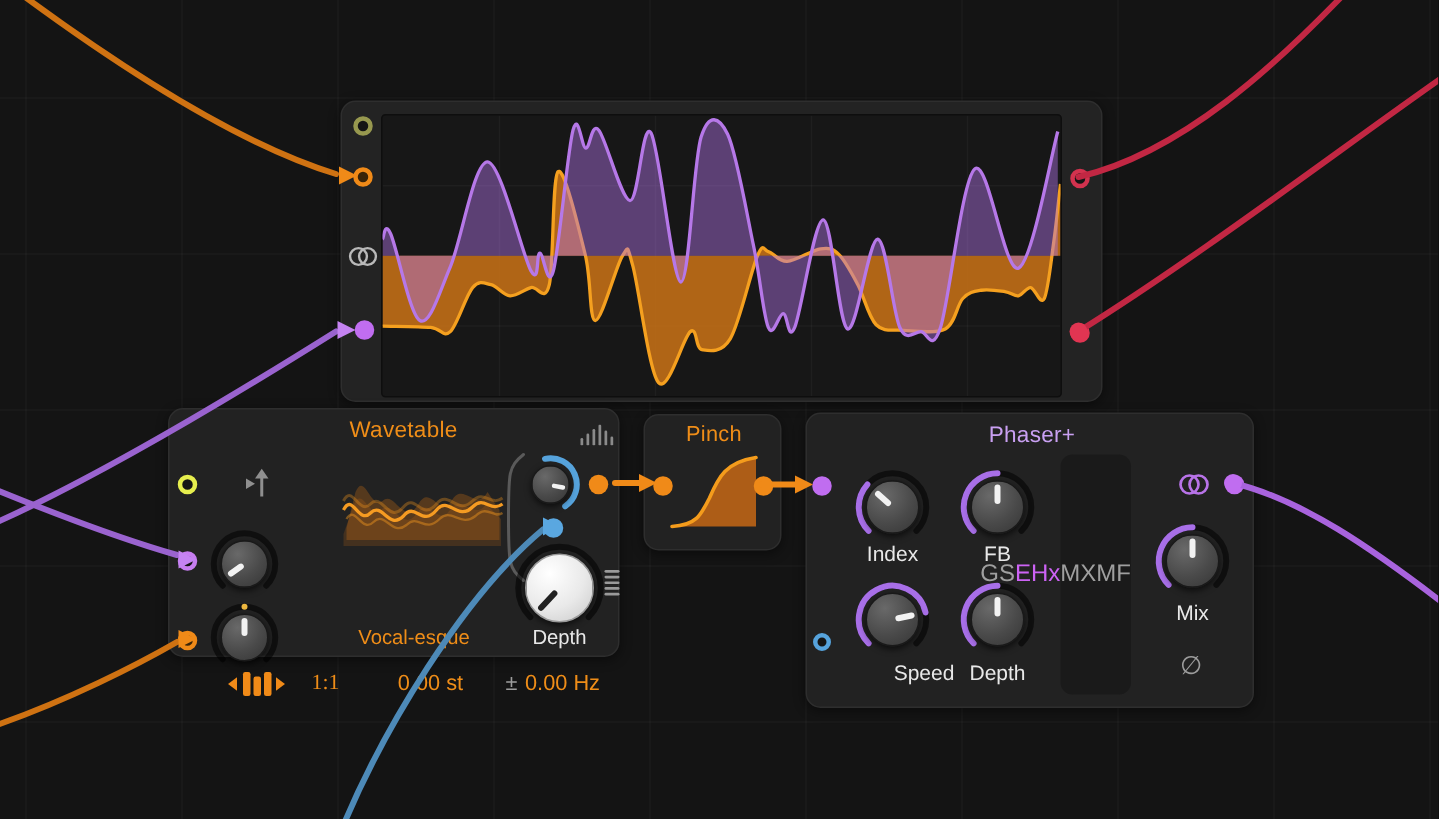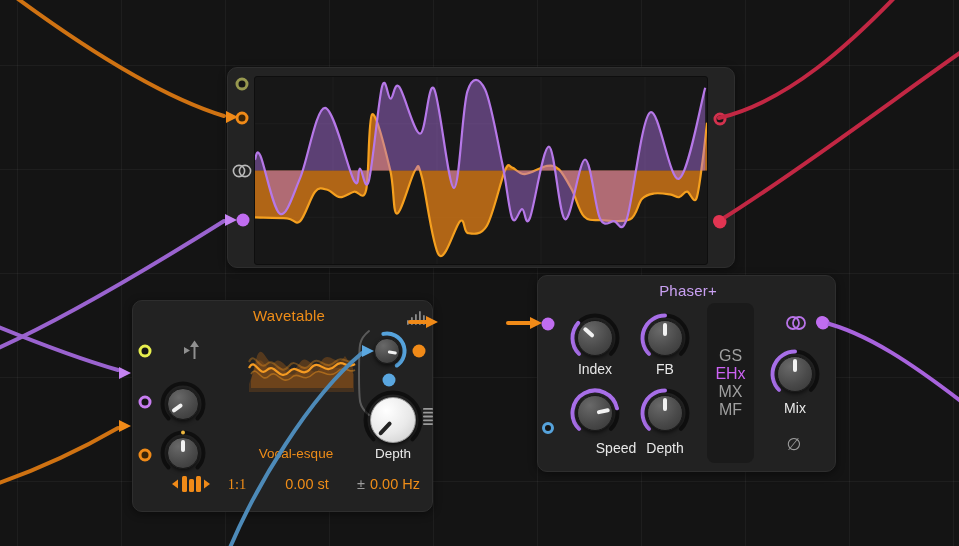--- a/index.html
+++ b/index.html
@@ -54,22 +54,22 @@
   .kbody.light{
     background:radial-gradient(circle at 35% 28%, #ffffff, #e9e9e9 55%, #c9c9c9 100%);
     border:1px solid #9a9a9a;
   }
   .kptr{position:absolute;inset:0;display:flex;justify-content:center;}
   .kbar{width:4px;margin-top:2px;border-radius:2px;background:#f2f2f2;}
   .kbar.dark{background:#222222;}
   
   .mode-list{
     position:absolute;background:#1a1a1a;border-radius:8px;
-    display:flex;flex-direction:column;align-items:center;
-    justify-content:center;box-sizing:border-box;padding:6px 0;
+    display:flex;flex-direction:row;align-items:center;
+    justify-content:flex-end;box-sizing:border-box;padding:6px 0;
   }
   .mode-item{color:#9f9f9f;font-size:16px;cursor:default;}
   .mode-item.selected{color:#cd63f5;}
   .cables{position:absolute;left:0;top:0;z-index:40;pointer-events:none;}
   .wt-viz{position:absolute;}
   .phase-sym{position:absolute;transform:translate(-50%,-50%);color:#9c9c9c;font-size:17px;}
 </style>
 </head>
 <body>
 
@@ -100,21 +100,21 @@
           <line x1="0" y1="93.5" x2="452" y2="93.5" stroke="rgba(255,255,255,0.035)" stroke-width="1"></line>
           <line x1="0" y1="140.25" x2="452" y2="140.25" stroke="rgba(255,255,255,0.035)" stroke-width="1"></line>
           <path d="M 0.0 140.4 C 5.3 140.6, 24.6 140.7, 32.1 141.3 C 39.6 142.0, 40.5 148.5, 45.2 144.1 C 49.9 139.7, 55.6 119.9, 60.1 114.7 C 64.6 109.4, 68.2 111.9, 72.3 112.8 C 76.5 113.7, 80.5 119.9, 85.0 120.2 C 89.4 120.5, 94.6 115.9, 99.0 114.7 C 103.4 113.4, 108.2 125.7, 111.2 112.8 C 114.2 99.9, 113.1 40.8, 117.1 37.4 C 121.1 34.0, 131.0 76.0, 135.1 92.6 C 139.3 109.1, 137.8 136.6, 141.9 136.7 C 146.1 136.9, 155.9 99.6, 160.0 93.5 C 164.2 87.4, 162.8 85.8, 166.8 99.9 C 170.8 114.0, 177.6 170.8, 184.0 178.1 C 190.4 185.5, 200.4 147.8, 205.2 144.1 C 210.0 140.4, 208.4 155.3, 212.9 156.1 C 217.3 156.8, 225.7 159.1, 231.9 148.7 C 238.1 138.3, 245.7 103.2, 250.0 93.5 C 254.2 83.8, 253.9 90.1, 257.2 90.7 C 260.5 91.4, 264.0 97.5, 269.8 97.2 C 275.6 96.9, 286.3 89.7, 292.0 88.9 C 297.7 88.1, 300.1 88.6, 304.2 92.6 C 308.3 96.6, 312.7 105.0, 316.9 112.8 C 321.0 120.6, 324.0 134.4, 329.1 139.5 C 334.1 144.6, 339.5 142.7, 347.1 143.2 C 354.8 143.6, 368.5 145.8, 375.2 142.3 C 381.8 138.7, 382.9 126.3, 386.9 122.0 C 390.9 117.7, 394.4 117.3, 399.1 116.5 C 403.8 115.7, 410.8 116.8, 414.9 117.4 C 419.1 118.0, 421.1 120.6, 424.0 120.2 C 426.8 119.7, 429.2 114.4, 432.1 114.7 C 435.0 115.0, 438.6 127.1, 441.2 122.0 C 443.7 117.0, 445.7 97.0, 447.5 84.3 C 449.3 71.6, 451.2 52.1, 452.0 45.7 L 452 93.5 L 0 93.5 Z" fill="rgba(210,118,22,0.82)" stroke="none"></path>
           <path d="M 0.0 140.4 C 5.3 140.6, 24.6 140.7, 32.1 141.3 C 39.6 142.0, 40.5 148.5, 45.2 144.1 C 49.9 139.7, 55.6 119.9, 60.1 114.7 C 64.6 109.4, 68.2 111.9, 72.3 112.8 C 76.5 113.7, 80.5 119.9, 85.0 120.2 C 89.4 120.5, 94.6 115.9, 99.0 114.7 C 103.4 113.4, 108.2 125.7, 111.2 112.8 C 114.2 99.9, 113.1 40.8, 117.1 37.4 C 121.1 34.0, 131.0 76.0, 135.1 92.6 C 139.3 109.1, 137.8 136.6, 141.9 136.7 C 146.1 136.9, 155.9 99.6, 160.0 93.5 C 164.2 87.4, 162.8 85.8, 166.8 99.9 C 170.8 114.0, 177.6 170.8, 184.0 178.1 C 190.4 185.5, 200.4 147.8, 205.2 144.1 C 210.0 140.4, 208.4 155.3, 212.9 156.1 C 217.3 156.8, 225.7 159.1, 231.9 148.7 C 238.1 138.3, 245.7 103.2, 250.0 93.5 C 254.2 83.8, 253.9 90.1, 257.2 90.7 C 260.5 91.4, 264.0 97.5, 269.8 97.2 C 275.6 96.9, 286.3 89.7, 292.0 88.9 C 297.7 88.1, 300.1 88.6, 304.2 92.6 C 308.3 96.6, 312.7 105.0, 316.9 112.8 C 321.0 120.6, 324.0 134.4, 329.1 139.5 C 334.1 144.6, 339.5 142.7, 347.1 143.2 C 354.8 143.6, 368.5 145.8, 375.2 142.3 C 381.8 138.7, 382.9 126.3, 386.9 122.0 C 390.9 117.7, 394.4 117.3, 399.1 116.5 C 403.8 115.7, 410.8 116.8, 414.9 117.4 C 419.1 118.0, 421.1 120.6, 424.0 120.2 C 426.8 119.7, 429.2 114.4, 432.1 114.7 C 435.0 115.0, 438.6 127.1, 441.2 122.0 C 443.7 117.0, 445.7 97.0, 447.5 84.3 C 449.3 71.6, 451.2 52.1, 452.0 45.7" fill="none" stroke="#f5a01f" stroke-width="2.2" stroke-linejoin="round"></path>
           <path d="M 0.0 82.5 C 0.9 81.8, 1.3 69.7, 5.4 78.8 C 9.6 87.8, 18.2 133.1, 24.9 136.7 C 31.5 140.4, 37.7 118.5, 45.2 100.9 C 52.7 83.2, 61.1 30.5, 70.1 30.9 C 79.0 31.4, 93.2 93.5, 99.0 103.6 C 104.8 113.7, 102.4 91.7, 104.9 91.7 C 107.4 91.7, 110.2 117.3, 113.9 103.6 C 117.6 90.0, 123.4 23.4, 127.0 9.8 C 130.6 -3.9, 132.7 21.7, 135.6 21.7 C 138.5 21.7, 139.3 4.0, 144.2 9.8 C 149.1 15.6, 159.2 56.4, 165.0 56.7 C 170.8 57.0, 173.3 2.6, 179.0 11.6 C 184.6 20.7, 193.3 110.5, 198.9 111.0 C 204.5 111.4, 207.2 30.8, 212.4 14.4 C 217.6 -2.0, 224.3 0.6, 230.1 12.5 C 235.9 24.5, 242.7 64.7, 247.2 86.1 C 251.8 107.6, 253.9 133.7, 257.2 141.3 C 260.5 149.0, 264.2 132.1, 267.1 132.1 C 270.1 132.1, 270.4 151.8, 274.8 141.3 C 279.3 130.9, 287.9 69.4, 293.8 69.6 C 299.7 69.7, 304.0 140.1, 310.1 142.3 C 316.1 144.4, 324.2 82.6, 330.0 82.5 C 335.8 82.3, 340.1 131.1, 344.9 141.3 C 349.7 151.6, 354.4 144.1, 358.9 144.1 C 363.4 144.1, 366.0 159.4, 372.0 141.3 C 378.0 123.2, 386.4 42.1, 395.0 35.5 C 403.7 28.9, 414.8 105.9, 424.0 101.8 C 433.2 97.6, 445.8 25.9, 450.2 10.7 L 450.192 93.5 L 0 93.5 Z" fill="rgba(178,115,230,0.45)" stroke="none"></path>
           <path d="M 0.0 82.5 C 0.9 81.8, 1.3 69.7, 5.4 78.8 C 9.6 87.8, 18.2 133.1, 24.9 136.7 C 31.5 140.4, 37.7 118.5, 45.2 100.9 C 52.7 83.2, 61.1 30.5, 70.1 30.9 C 79.0 31.4, 93.2 93.5, 99.0 103.6 C 104.8 113.7, 102.4 91.7, 104.9 91.7 C 107.4 91.7, 110.2 117.3, 113.9 103.6 C 117.6 90.0, 123.4 23.4, 127.0 9.8 C 130.6 -3.9, 132.7 21.7, 135.6 21.7 C 138.5 21.7, 139.3 4.0, 144.2 9.8 C 149.1 15.6, 159.2 56.4, 165.0 56.7 C 170.8 57.0, 173.3 2.6, 179.0 11.6 C 184.6 20.7, 193.3 110.5, 198.9 111.0 C 204.5 111.4, 207.2 30.8, 212.4 14.4 C 217.6 -2.0, 224.3 0.6, 230.1 12.5 C 235.9 24.5, 242.7 64.7, 247.2 86.1 C 251.8 107.6, 253.9 133.7, 257.2 141.3 C 260.5 149.0, 264.2 132.1, 267.1 132.1 C 270.1 132.1, 270.4 151.8, 274.8 141.3 C 279.3 130.9, 287.9 69.4, 293.8 69.6 C 299.7 69.7, 304.0 140.1, 310.1 142.3 C 316.1 144.4, 324.2 82.6, 330.0 82.5 C 335.8 82.3, 340.1 131.1, 344.9 141.3 C 349.7 151.6, 354.4 144.1, 358.9 144.1 C 363.4 144.1, 366.0 159.4, 372.0 141.3 C 378.0 123.2, 386.4 42.1, 395.0 35.5 C 403.7 28.9, 414.8 105.9, 424.0 101.8 C 433.2 97.6, 445.8 25.9, 450.2 10.7" fill="none" stroke="#b678e8" stroke-width="2.2" stroke-linejoin="round"></path>
         </svg>
     </div>
   </div>
 
-  <div class="module" style="left:132px;top:272px;width:301px;height:212px;margin-top:28px;">
+  <div class="module" style="left:112px;top:272px;width:301px;height:166px;">
     <div class="mtitle orange-t" style="left:156px;top:14px;">Wavetable</div>
     <span class="icon" style="left:286px;top:17px;">
       <svg width="26" height="14" viewBox="0 0 26 14">
         <g fill="#8a8a8a">
           <rect x="1" y="9" width="1.8" height="5" rx="0.9"></rect>
           <rect x="5" y="6" width="1.8" height="8" rx="0.9"></rect>
           <rect x="9" y="3" width="1.8" height="11" rx="0.9"></rect>
           <rect x="13" y="0" width="1.8" height="14" rx="0.9"></rect>
           <rect x="17" y="4" width="1.8" height="10" rx="0.9"></rect>
           <rect x="21" y="8" width="1.8" height="6" rx="0.9"></rect>
@@ -211,20 +211,29 @@
           <rect x="1" y="3.8" width="10" height="1.8" rx="0.9"></rect>
           <rect x="1" y="7.6" width="10" height="1.8" rx="0.9"></rect>
           <rect x="1" y="11.4" width="10" height="1.8" rx="0.9"></rect>
           <rect x="1" y="15.2" width="10" height="1.8" rx="0.9"></rect>
         </g>
       </svg>
     </span>
     <div class="label" style="left:260px;top:152px;font-size:13.5px;">Depth</div>
   </div>
 
+  <div class="module" style="left:429px;top:276px;width:92px;height:91px;">
+    <div class="mtitle orange-t" style="left:46px;top:13px;font-size:14.5px;">Pinch</div>
+    <svg width="62" height="54" viewBox="0 0 62 54" style="position:absolute;left:16px;top:24px;">
+      <path d="M2,50 C18,49 21,43 27,31 C33,17 38,7 58,4 L58,50 Z" fill="#ad5d17"></path>
+      <path d="M2,50 C18,49 21,43 27,31 C33,17 38,7 58,4" fill="none" stroke="#f49c1c" stroke-width="2.4" stroke-linecap="round"></path>
+    </svg>
+    <div class="port filled" style="left:12px;top:47px;background:#f08a18;"></div>
+    <div class="port filled" style="left:79px;top:47px;background:#f08a18;"></div>
+  </div>
 
   <div class="module" style="left:537px;top:275px;width:299px;height:197px;padding-left:20px;">
     <div class="mtitle purple-t" style="left:150px;top:14px;">Phaser+</div>
     <div class="port filled" style="left:10px;top:48px;background:#c06df0;"></div>
     <div class="knob" style="left: 57px; top: 62px; width: 54px; height: 54px;">
         <svg width="54" height="54" class="karc">
           <path d="M 11.09 42.91 A 22.5 22.5 0 1 1 42.91 42.91" stroke="rgba(0,0,0,0.55)" stroke-width="4" fill="none" stroke-linecap="round"></path>
           <path d="M 11.09 42.91 A 22.5 22.5 0 0 1 10.28 11.94" stroke="#a86fe8" stroke-width="4" fill="none" stroke-linecap="round"></path>
         </svg>
         <div class="kbody" style="width: 36px; height: 36px; left: 9px; top: 9px;">

